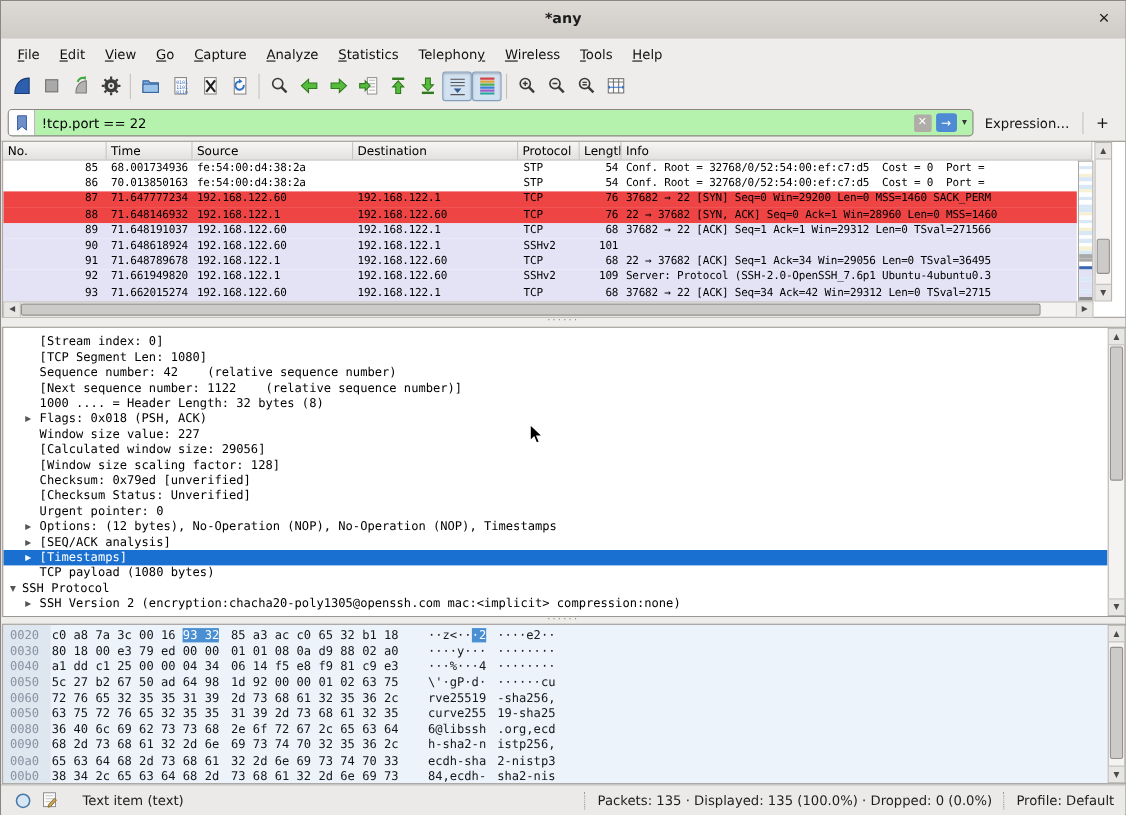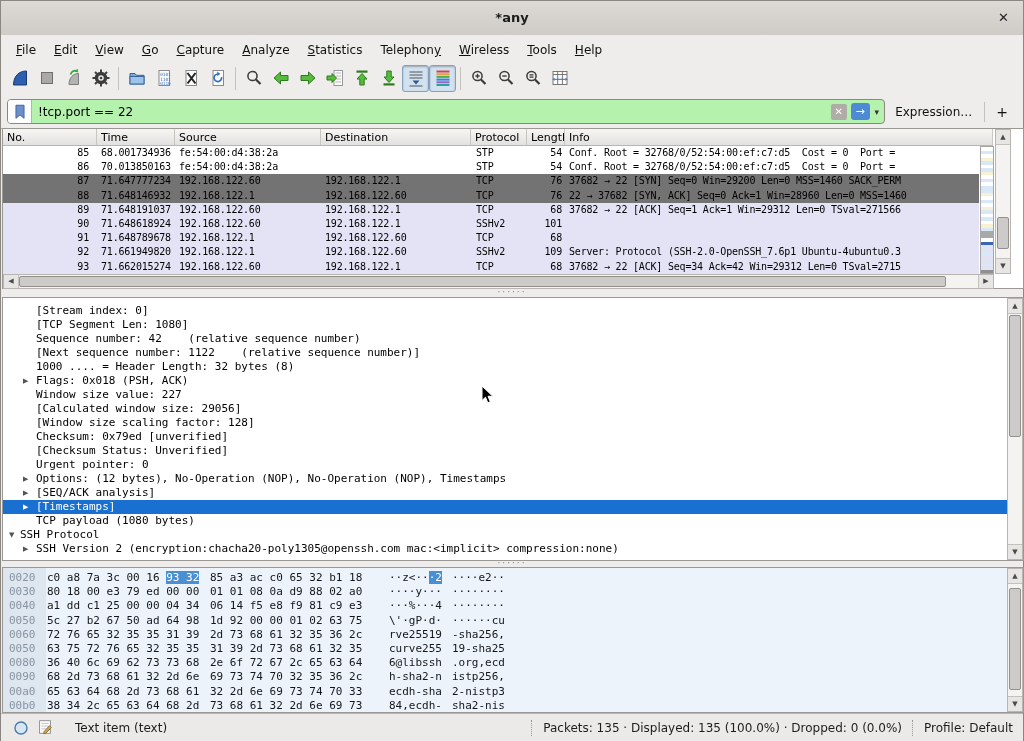--- a/index.html
+++ b/index.html
@@ -55,21 +55,21 @@
     font-family:"DejaVu Sans Mono",monospace;font-size:10px;letter-spacing:-0.2px;color:#000;}
   .pl-row{display:flex;height:14.2px;line-height:14.2px;white-space:pre;}
   .pl-row span{flex:none;overflow:hidden;box-sizing:border-box;}
   .c-no{width:94px;text-align:right;padding-right:8px;}
   .c-time{width:78px;padding-left:4px;}
   .c-src{width:146px;padding-left:4px;}
   .c-dst{width:150px;padding-left:4px;}
   .c-proto{width:56px;padding-left:5px;}
   .c-len{width:38px;text-align:right;padding-right:3px;}
   .c-info{flex:1 !important;padding-left:4px;}
-  .rw{background:#ffffff;} .rg{background:#737373;} .rl{background:#e4e3f6;}
+  .rw{background:#ffffff;} .rg{background:#ef4444;} .rl{background:#e4e3f6;}
   .rs{background:#1a70d0;color:#fff;}
   .minimap{position:absolute;top:17px;left:977px;width:14px;height:128px;border:1px solid #a8a5a2;
     box-sizing:border-box;background:#fff;overflow:hidden;}
   .mm-stripe{height:3.5px;}
 
   
   .vscroll{position:absolute;width:16px;background:#f4f3f2;border:1px solid #b9b6b2;box-sizing:border-box;}
   .hscroll{position:absolute;height:15px;background:#f4f3f2;border:1px solid #b9b6b2;box-sizing:border-box;}
   .sb-btn{position:absolute;background:#e8e6e4;display:flex;align-items:center;justify-content:center;}
   .sb-ar{font-size:7px;color:#4a4a4a;line-height:1;}
@@ -338,21 +338,21 @@
         <span class="pl-h" style="width: 38px;">Length</span>
         <span class="pl-h last">Info</span>
       </div>
     <div class="pl-rows" id="pl-rows">
         <div class="pl-row rw"><span class="c-no">85</span><span class="c-time">68.001734936</span><span class="c-src">fe:54:00:d4:38:2a</span><span class="c-dst"></span><span class="c-proto">STP</span><span class="c-len">54</span><span class="c-info">Conf. Root = 32768/0/52:54:00:ef:c7:d5  Cost = 0  Port = </span></div>
         <div class="pl-row rw"><span class="c-no">86</span><span class="c-time">70.013850163</span><span class="c-src">fe:54:00:d4:38:2a</span><span class="c-dst"></span><span class="c-proto">STP</span><span class="c-len">54</span><span class="c-info">Conf. Root = 32768/0/52:54:00:ef:c7:d5  Cost = 0  Port = </span></div>
         <div class="pl-row rg"><span class="c-no">87</span><span class="c-time">71.647777234</span><span class="c-src">192.168.122.60</span><span class="c-dst">192.168.122.1</span><span class="c-proto">TCP</span><span class="c-len">76</span><span class="c-info">37682 → 22 [SYN] Seq=0 Win=29200 Len=0 MSS=1460 SACK_PERM</span></div>
         <div class="pl-row rg"><span class="c-no">88</span><span class="c-time">71.648146932</span><span class="c-src">192.168.122.1</span><span class="c-dst">192.168.122.60</span><span class="c-proto">TCP</span><span class="c-len">76</span><span class="c-info">22 → 37682 [SYN, ACK] Seq=0 Ack=1 Win=28960 Len=0 MSS=1460</span></div>
         <div class="pl-row rl"><span class="c-no">89</span><span class="c-time">71.648191037</span><span class="c-src">192.168.122.60</span><span class="c-dst">192.168.122.1</span><span class="c-proto">TCP</span><span class="c-len">68</span><span class="c-info">37682 → 22 [ACK] Seq=1 Ack=1 Win=29312 Len=0 TSval=271566</span></div>
         <div class="pl-row rl"><span class="c-no">90</span><span class="c-time">71.648618924</span><span class="c-src">192.168.122.60</span><span class="c-dst">192.168.122.1</span><span class="c-proto">SSHv2</span><span class="c-len">101</span></div>
-        <div class="pl-row rl"><span class="c-no">91</span><span class="c-time">71.648789678</span><span class="c-src">192.168.122.1</span><span class="c-dst">192.168.122.60</span><span class="c-proto">TCP</span><span class="c-len">68</span></div>
+        <div class="pl-row rl"><span class="c-no">91</span><span class="c-time">71.648789678</span><span class="c-src">192.168.122.1</span><span class="c-dst">192.168.122.60</span><span class="c-proto">TCP</span><span class="c-len">68</span><span class="c-info">22 → 37682 [ACK] Seq=1 Ack=34 Win=29056 Len=0 TSval=36495</span></div>
         <div class="pl-row rl"><span class="c-no">92</span><span class="c-time">71.661949820</span><span class="c-src">192.168.122.1</span><span class="c-dst">192.168.122.60</span><span class="c-proto">SSHv2</span><span class="c-len">109</span><span class="c-info">Server: Protocol (SSH-2.0-OpenSSH_7.6p1 Ubuntu-4ubuntu0.3</span></div>
         <div class="pl-row rl"><span class="c-no">93</span><span class="c-time">71.662015274</span><span class="c-src">192.168.122.60</span><span class="c-dst">192.168.122.1</span><span class="c-proto">TCP</span><span class="c-len">68</span><span class="c-info">37682 → 22 [ACK] Seq=34 Ack=42 Win=29312 Len=0 TSval=2715</span></div>
         <div class="pl-row rs"><span class="c-no">94</span><span class="c-time">71.663856741</span><span class="c-src">192.168.122.1</span><span class="c-dst">192.168.122.60</span><span class="c-proto">SSHv2</span><span class="c-len">1148</span><span class="c-info">Server: Key Exchange Init</span></div>
       </div>
     <div class="minimap" id="minimap">
         <div class="mm-stripe" style="background: rgb(255, 255, 255);"></div>
         <div class="mm-stripe" style="background: rgb(217, 232, 247);"></div>
         <div class="mm-stripe" style="background: rgb(255, 255, 255);"></div>
         <div class="mm-stripe" style="background: rgb(246, 241, 211);"></div>
         <div class="mm-stripe" style="background: rgb(217, 232, 247);"></div>

